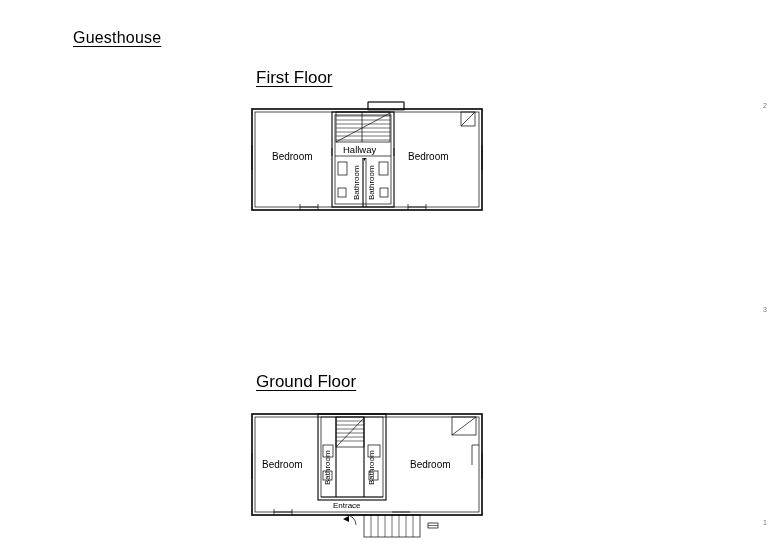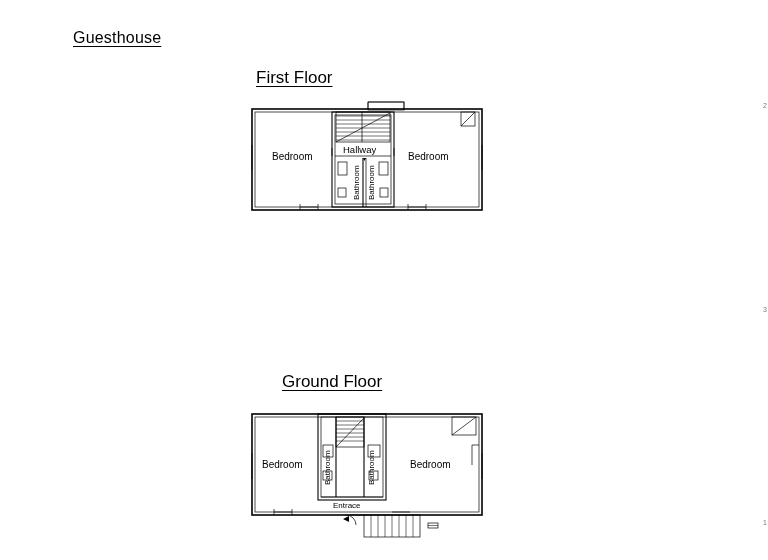--- a/index.html
+++ b/index.html
@@ -26,21 +26,21 @@
     letter-spacing: 0.2px;
   }
   .floor-heading {
     position: absolute;
     font-size: 17px;
     line-height: 21px;
     text-decoration: underline;
     text-underline-offset: 3px;
   }
   #first-floor-heading { left: 256px; top: 67px; }
-  #ground-floor-heading { left: 256px; top: 371px; margin-left: 26px; }
+  #ground-floor-heading { left: 256px; top: 371px; }
 
   .plan {
     position: absolute;
   }
   #first-floor-plan { left: 240px; top: 100px; }
   #ground-floor-plan { left: 240px; top: 405px; }
 
   .plan svg { display: block; }
 
   .plan-label {

